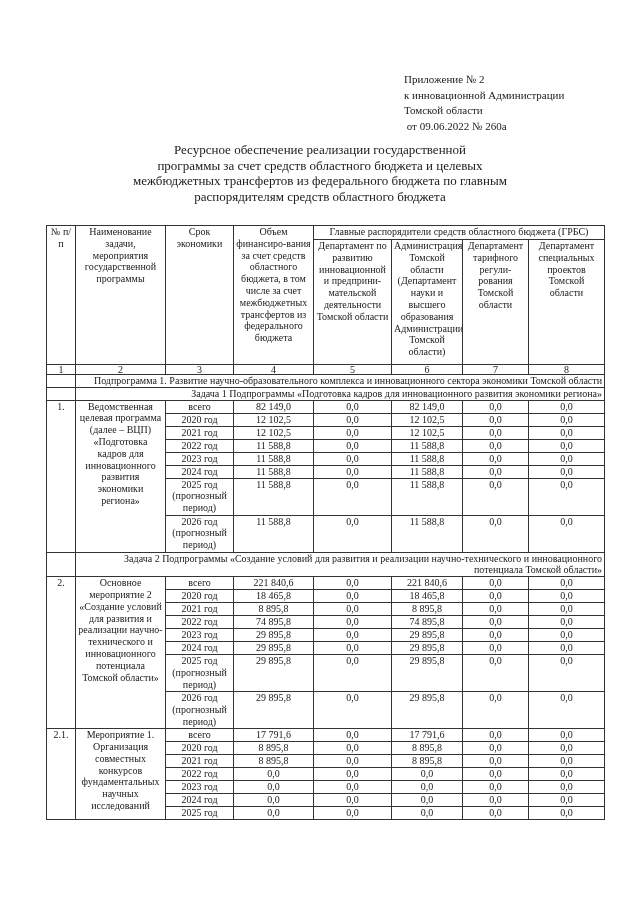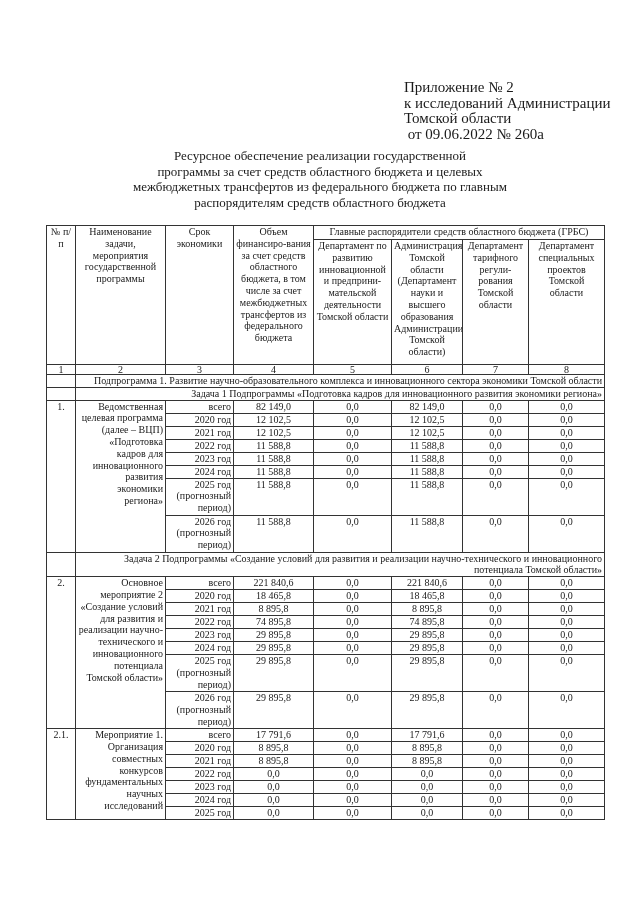--- a/index.html
+++ b/index.html
@@ -1,40 +1,40 @@
 <!DOCTYPE html>
 <html><head>
 <meta charset="utf-8">
 <style>
   html, body { margin: 0; padding: 0; background: #ffffff; }
   body { width: 640px; height: 905px; position: relative; overflow: hidden;
          font-family: "Liberation Serif", "DejaVu Serif", serif; color: #1a1a1a; }
-  .appendix { position: absolute; left: 404px; top: 80px; font-size: 15px; line-height: 15.5px; font-family: Liberation Serif, serif; }
+  .appendix { position: absolute; left: 404px; top: 72px; font-size: 11px; line-height: 15.5px; font-family: Liberation Serif, serif; }
   .appendix div { white-space: nowrap; }
-  .title { position: absolute; left: 100px; width: 440px; top: 148px; text-align: center;
+  .title { position: absolute; left: 100px; width: 440px; top: 142px; text-align: center;
            font-size: 13px; line-height: 15.5px; }
   table.grid { position: absolute; left: 46px; top: 225px; border-collapse: collapse;
                table-layout: fixed; width: 558px; font-size: 10px; line-height: 11.8px; }
   table.grid td { border: 1px solid #333; padding: 0 2px; vertical-align: top; overflow: hidden; }
   table.grid { border: 1.5px solid #333; }
   .hdr td { text-align: center; vertical-align: middle; }
   .num td { text-align: center; height: 9px; line-height: 9px; }
-  .lft { text-align: right; }
+  .lft { text-align: center; }
   .span-row td.txt { text-align: right; padding-left: 3px; }
   .yr td { height: 12px; }
   .tall td { height: 36px; }
   .rowno { text-align: center; }
   .val { text-align: center; }
 </style>
 </head>
 <body>
 
 <div class="appendix">
   <div>Приложение № 2</div>
-  <div>к  исследований  Администрации</div>
+  <div>к  инновационной  Администрации</div>
   <div>Томской области</div>
   <div style="white-space:pre"> от 09.06.2022 № 260а</div>
 </div>
 
 <div class="title">
   <div>Ресурсное обеспечение реализации государственной</div>
   <div>программы за счет средств областного бюджета и целевых</div>
   <div>межбюджетных трансфертов из федерального бюджета по главным</div>
   <div>распорядителям средств областного бюджета</div>
 </div>

